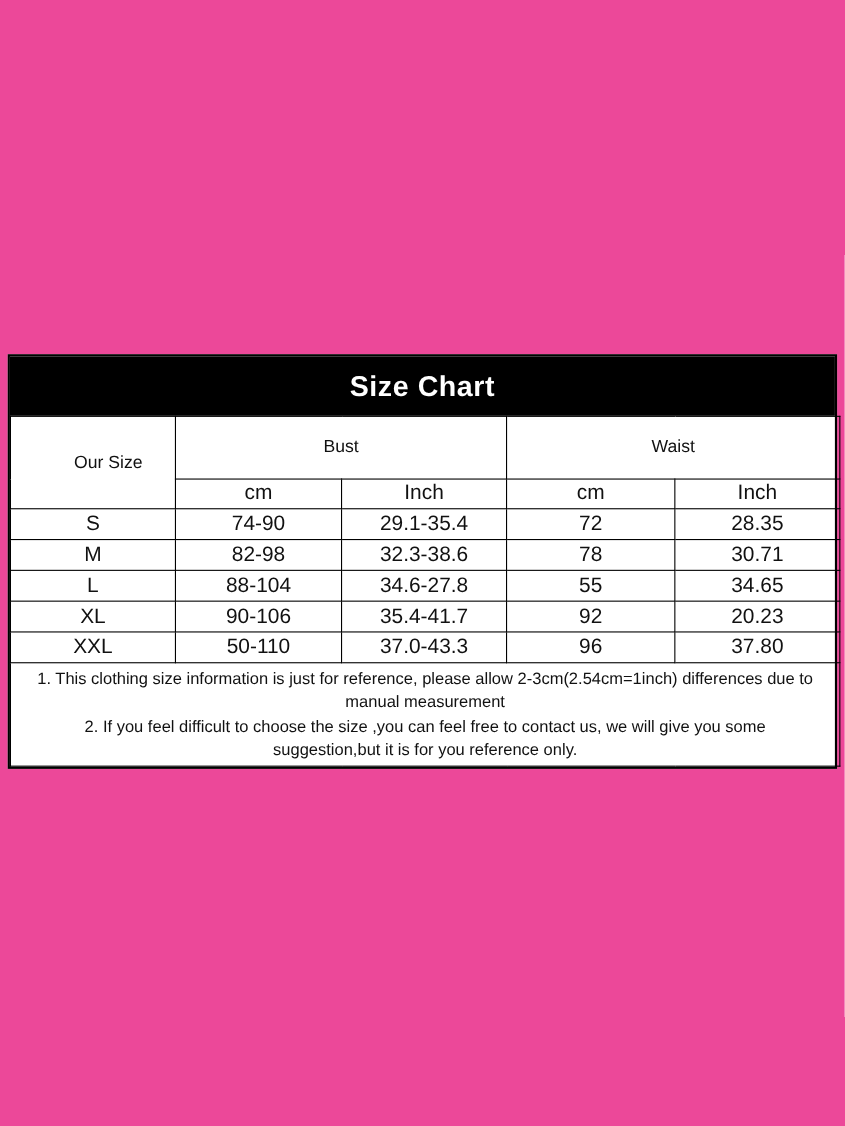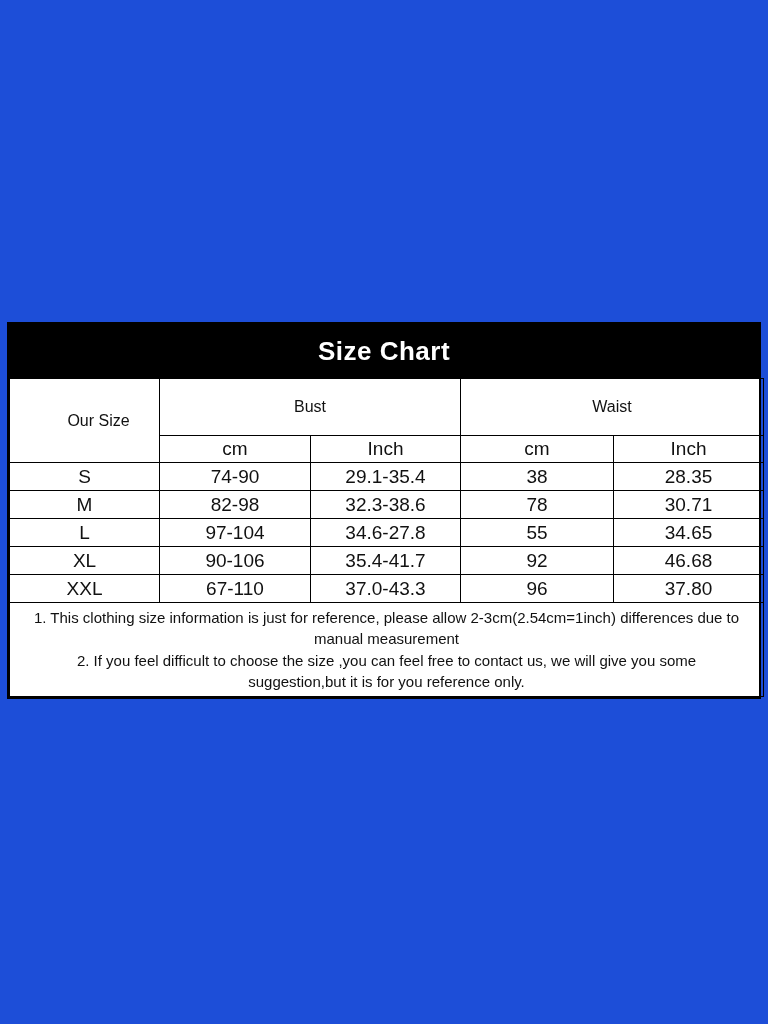--- a/index.html
+++ b/index.html
@@ -5,21 +5,21 @@
   * { margin: 0; padding: 0; box-sizing: border-box; }
   html, body {
     width: 768px; height: 1024px;
     background: #ffffff;
     font-family: "Liberation Sans", sans-serif;
     color: #111111;
   }
   .page {
     position: relative;
     width: 768px; height: 1024px;
-    background: #1d4ed8;
+    background: #ec4899;
     overflow: hidden;
   }
   .chart-wrap {
     position: absolute;
     left: 7px; top: 322px;
     width: 754px;
     border: 2px solid #000000;
     background: #ffffff;
   }
   .title-bar {
@@ -93,47 +93,47 @@
           <td>cm</td>
           <td>Inch</td>
           <td>cm</td>
           <td>Inch</td>
         </tr>
 
         <tr class="data-row">
           <td>S</td>
           <td>74-90</td>
           <td>29.1-35.4</td>
-          <td>38</td>
+          <td>72</td>
           <td>28.35</td>
         </tr>
         <tr class="data-row">
           <td>M</td>
           <td>82-98</td>
           <td>32.3-38.6</td>
           <td>78</td>
           <td>30.71</td>
         </tr>
         <tr class="data-row">
           <td>L</td>
-          <td>97-104</td>
+          <td>88-104</td>
           <td>34.6-27.8</td>
           <td>55</td>
           <td>34.65</td>
         </tr>
         <tr class="data-row">
           <td>XL</td>
           <td>90-106</td>
           <td>35.4-41.7</td>
           <td>92</td>
-          <td>46.68</td>
+          <td>20.23</td>
         </tr>
         <tr class="data-row">
           <td>XXL</td>
-          <td>67-110</td>
+          <td>50-110</td>
           <td>37.0-43.3</td>
           <td>96</td>
           <td>37.80</td>
         </tr>
 
         <tr class="notes-row">
           <td colspan="5">
             <span class="note-line">1. This clothing size information is just for reference, please allow 2-3cm(2.54cm=1inch) differences due to manual measurement</span>
             <span class="note-line">2. If you feel difficult to choose the size ,you can feel free to contact us, we will give you some suggestion,but it is for you reference only.</span>
           </td>

